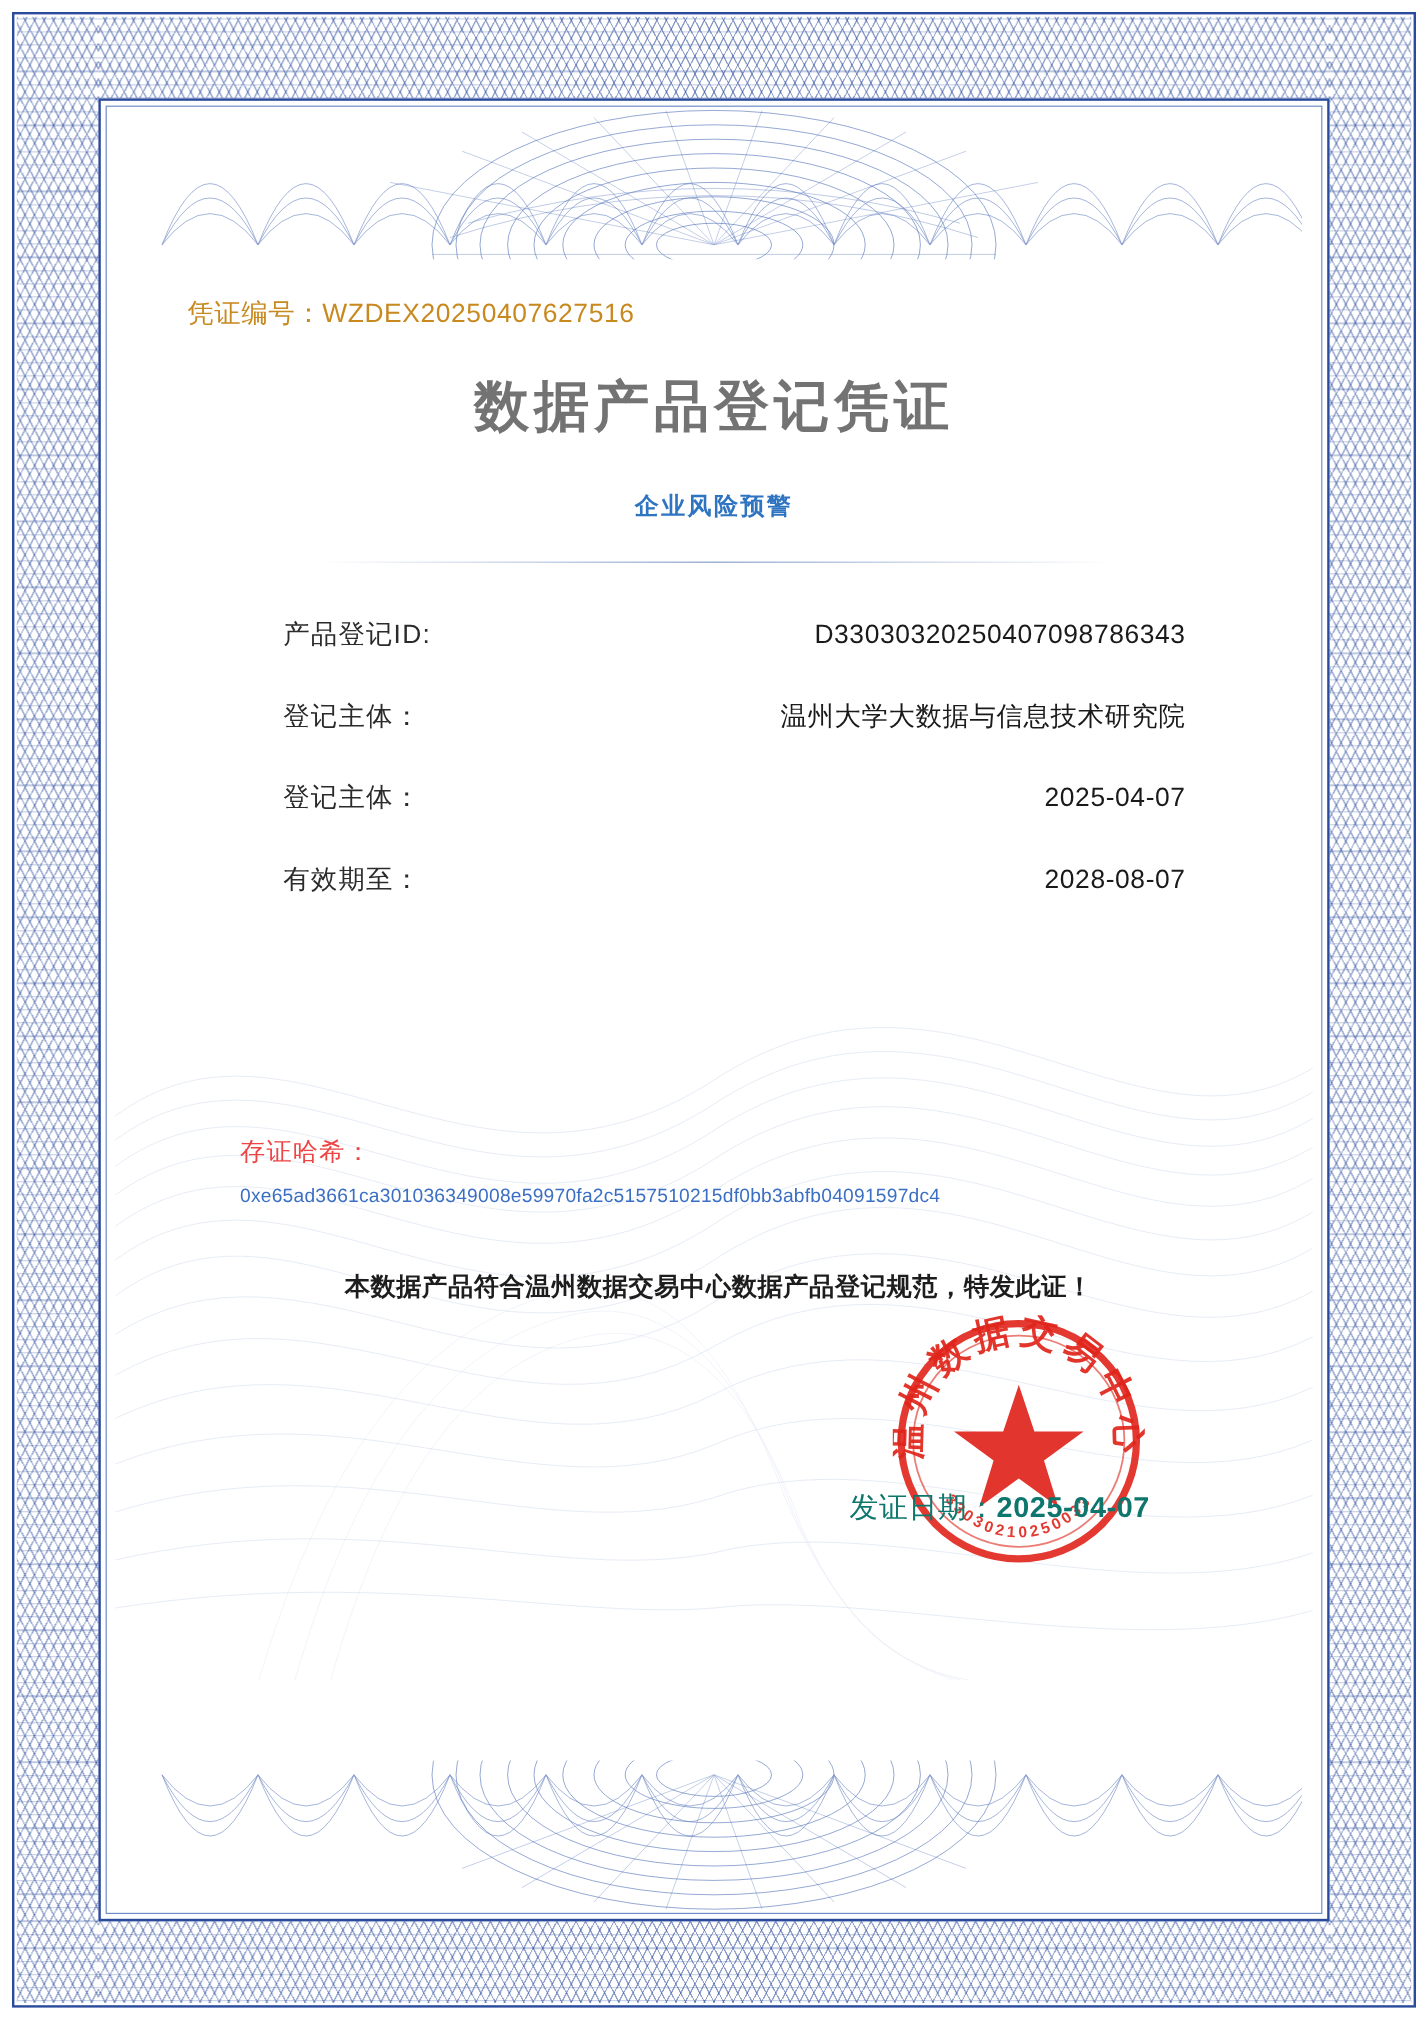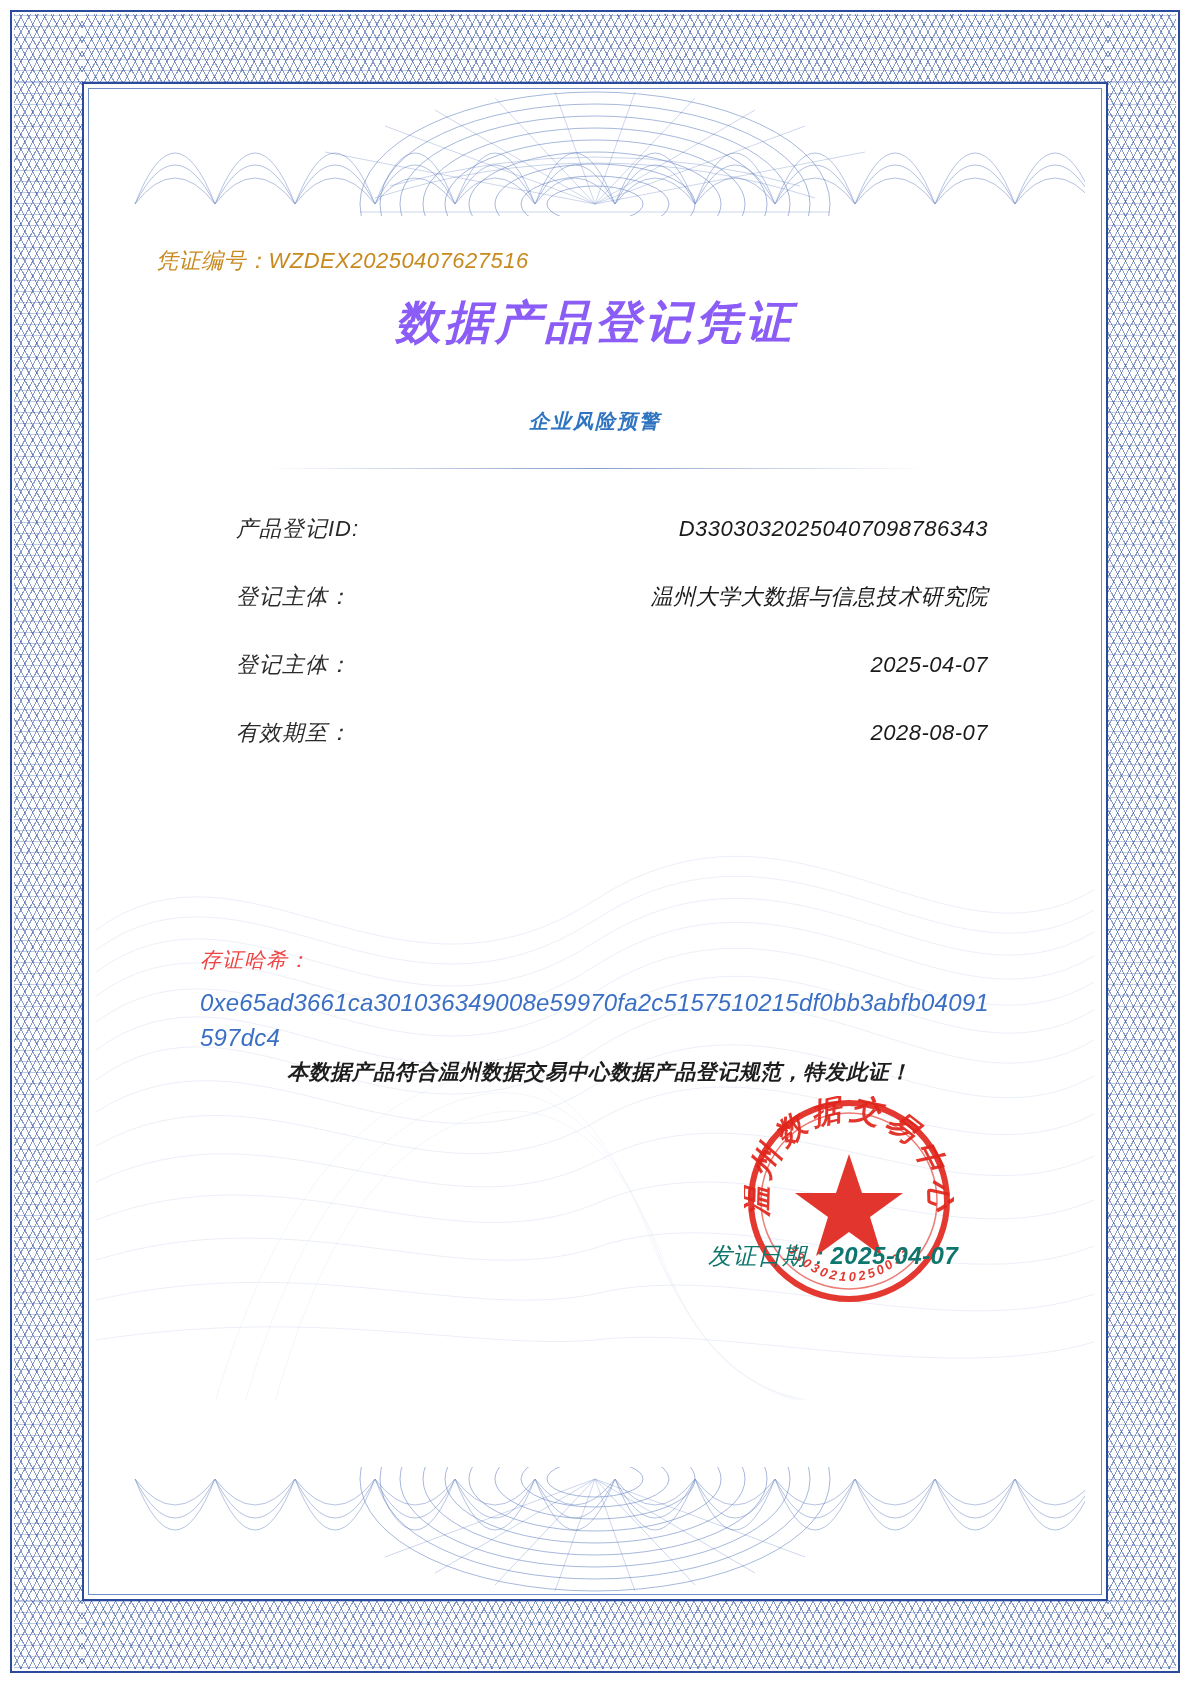--- a/index.html
+++ b/index.html
@@ -13,21 +13,20 @@
     font-family: "Liberation Sans", sans-serif;
     position: relative;
     overflow: hidden;
   }
 
   
   .cert-page {
     position: absolute;
     inset: 0;
     background: #ffffff;
-    font-style: italic;
   }
 
   .border-outer {
     position: absolute;
     left: 10px;
     top: 10px;
     right: 10px;
     bottom: 10px;
     border: 2px solid #2a4a9b;
     box-sizing: border-box;
@@ -119,25 +118,25 @@
     font-size: 22px;
     color: #c8891f;
     letter-spacing: 0.5px;
     white-space: nowrap;
   }
 
   .main-title {
     position: absolute;
     left: 0;
     right: 0;
-    top: 196px;
+    top: 212px;
     text-align: center;
     font-size: 46px;
     font-weight: bold;
-    color: #8b5cf6;
+    color: #737373;
     letter-spacing: 4px;
   }
 
   .product-name {
     position: absolute;
     left: 0;
     right: 0;
     top: 312px;
     text-align: center;
     font-size: 20px;
@@ -189,21 +188,21 @@
     right: 96px;
     top: 850px;
   }
   .hash-label {
     font-size: 21px;
     color: #ef4444;
     letter-spacing: 1px;
     margin-bottom: 12px;
   }
   .hash-value {
-    font-size: 24px;
+    font-size: 16px;
     color: #3b6fc4;
     line-height: 1.45;
     word-break: break-all;
     letter-spacing: 0.2px;
   }
 
   .statement {
     position: absolute;
     left: 104px;
     right: 96px;

